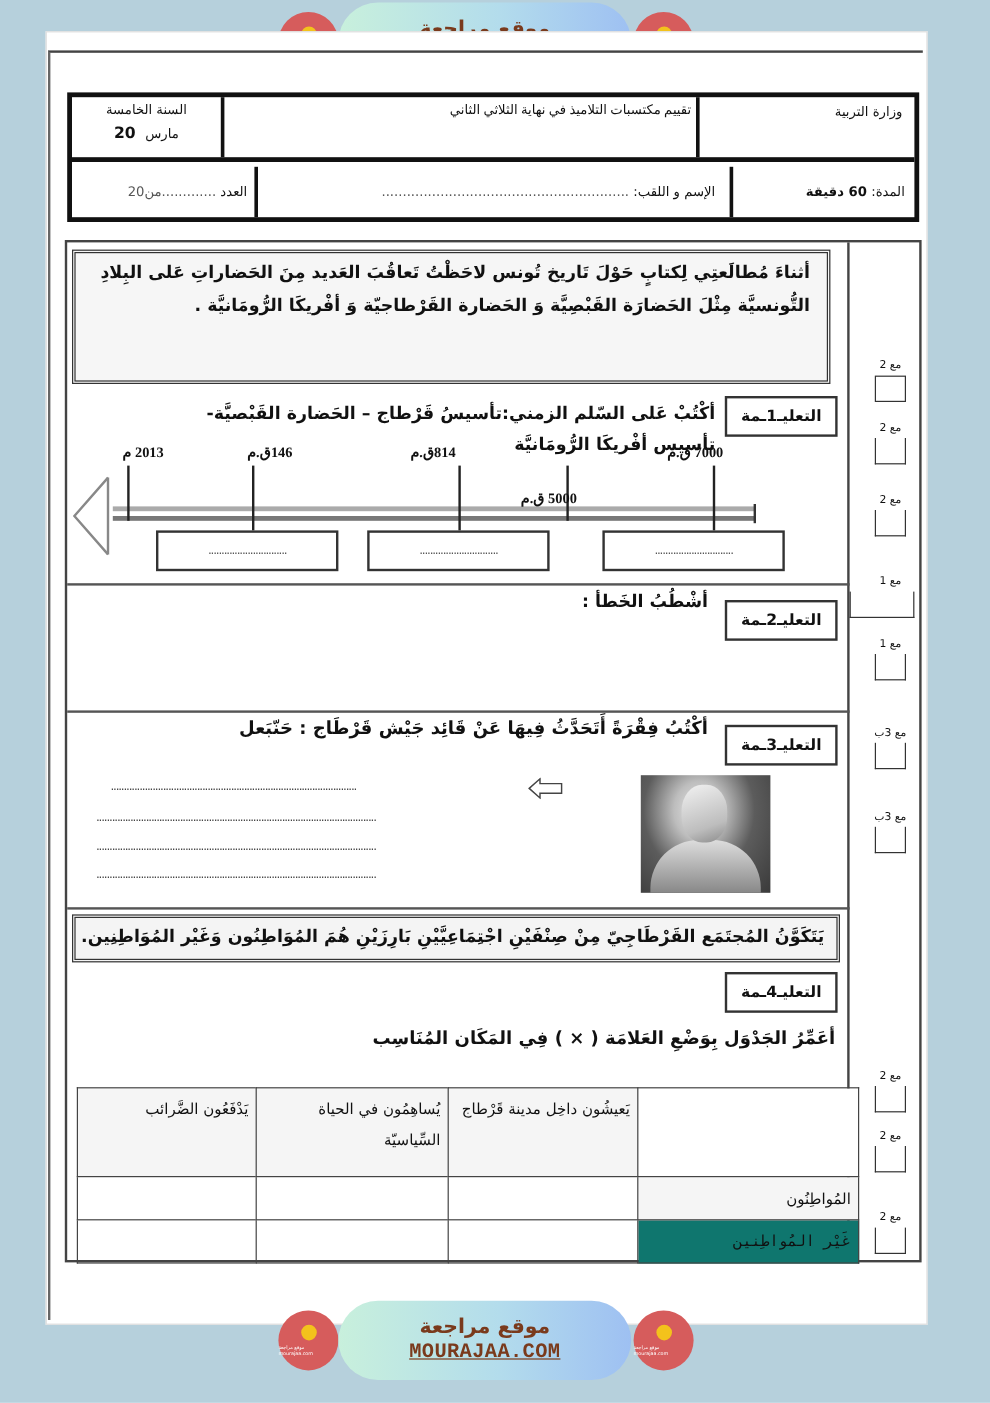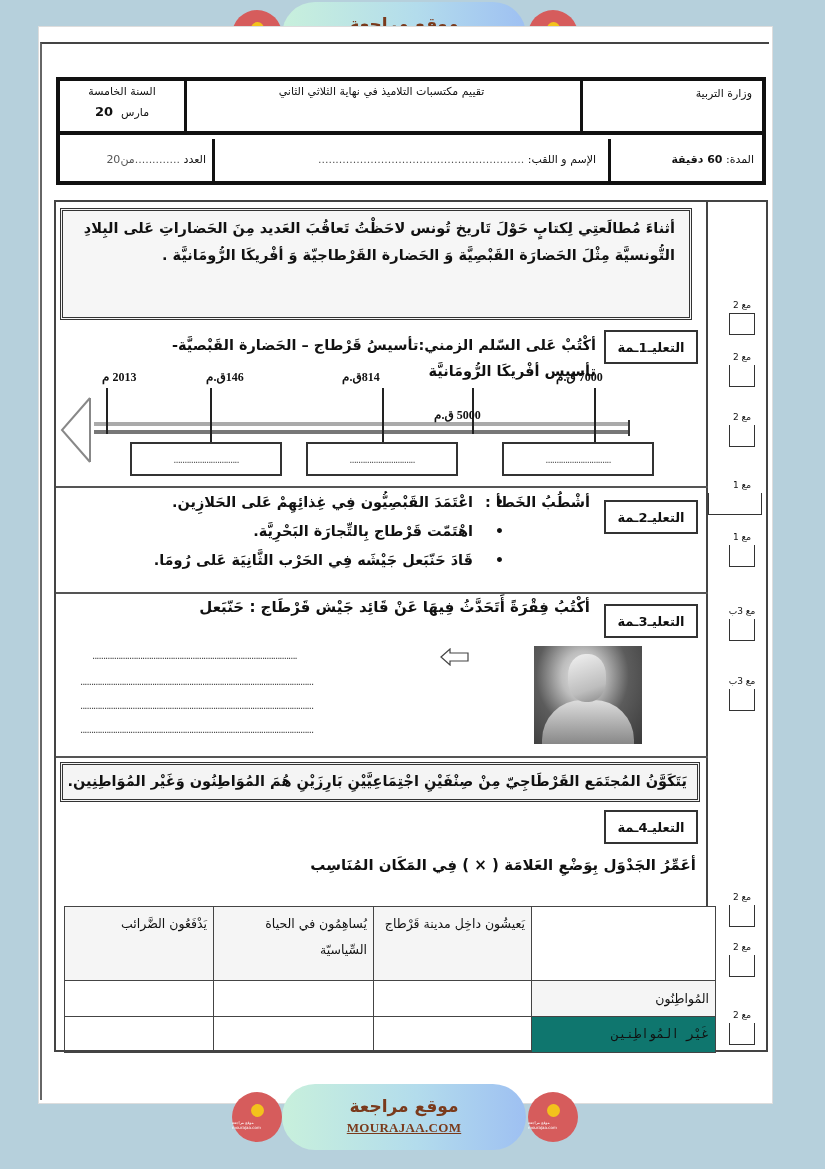--- a/index.html
+++ b/index.html
@@ -23,37 +23,37 @@
   .banner.top { top: 0; }
   .banner.bottom { top: 1082px; }
   .pill {
     position: absolute; left: 282px; top: 2px; width: 244px; height: 66px;
     border-radius: 34px;
     background: linear-gradient(90deg, #c8f0dc 0%, #b3dcec 55%, #9ec0f2 100%);
     display: flex; flex-direction: column; align-items: center; justify-content: center;
     color: #7a3a1c; font-weight: bold;
   }
   .pill .ar { font-size: 17px; line-height: 22px; }
-  .pill .en { font-size: 13px; text-decoration: underline; letter-spacing: 0.3px; line-height: 22px; font-family: Liberation Serif, serif; }
+  .pill .en { font-size: 17px; text-decoration: underline; letter-spacing: 0.3px; line-height: 22px; font-family: Liberation Mono, monospace; }
   .logo-circle {
     position: absolute; top: 10px; width: 50px; height: 50px; border-radius: 50%;
     background: #d65c5c; display: flex; flex-direction: column; align-items: center; justify-content: center;
   }
   .logo-circle.left { left: 232px; }
   .logo-circle.right { left: 528px; }
   .logo-circle .dot { width: 13px; height: 13px; border-radius: 50%; background: #f3c21c; margin-bottom: 3px; }
   .logo-circle .t { font-size: 4px; color: #fff; line-height: 5px; }
 
   
   .hdr { position: absolute; left: 56px; top: 77px; width: 710px; height: 108px; border: 4px solid #111; background: #fff; }
   .hdr-row1 { position: absolute; left: 0; top: 0; width: 702px; height: 54px; border-bottom: 4px solid #111; }
   .hdr-row2 { position: absolute; left: 0; top: 58px; width: 702px; height: 42px; }
   .cell { position: absolute; top: 0; height: 100%; font-size: 11px; direction: rtl; }
   .hdr-row1 .c-ministry { right: 0; width: 182px; padding: 6px 10px; border-left: 3px solid #111; }
-  .hdr-row1 .c-title { right: 186px; width: 392px; text-align: center; padding-top: 4px; border-left: 3px solid #111; }
+  .hdr-row1 .c-title { right: 186px; width: 392px; padding-top: 4px; border-left: 3px solid #111; font-family: Liberation Serif, serif; }
   .hdr-row1 .c-title .l1 { font-size: 11px; }
   .hdr-row1 .c-title .l2 { font-size: 16px; margin-top: 3px; }
   .hdr-row1 .c-year { left: 0; width: 124px; text-align: center; padding-top: 4px; }
   .hdr-row1 .c-year .y2 { margin-top: 6px; font-size: 11px; }
   .hdr-row1 .c-year .y2 b { font-size: 13px; margin-right: 8px; }
   .hdr-row2 .c-duration { right: 0; width: 154px; padding: 14px 8px; border-left: 3px solid #111; }
   .hdr-row2 .c-name { right: 158px; width: 392px; padding: 14px 8px; border-left: 3px solid #111; }
   .hdr-row2 .c-score { left: 0; width: 154px; padding: 14px 8px; }
   .dots { color: #555; letter-spacing: -1px; }
 
@@ -237,25 +237,20 @@
 
     <div class="tl-box" style="left:70px;">..............................</div>
     <div class="tl-box" style="left:246px;">..............................</div>
     <div class="tl-box" style="left:442px;">..............................</div>
   </div>
 
   <div class="section-sep" style="top:284px"></div>
 
   <div class="task-tag" style="left:548px; top:298px;">التعليـ2ـمة</div>
   <div class="q-text" style="right:176px; top:292px;">أشْطُبُ الخَطأ :</div>
-  <ul class="bullets" style="right:262px; top:286px;">
-    <li>اعْتَمَدَ القَبْصِيُّون فِي غِذائِهِمْ عَلى الحَلازِين.</li>
-    <li>اهْتَمّت قَرْطاج بِالتِّجارَة البَحْرِيَّة.</li>
-    <li>قَادَ حَنّبَعل جَيْشَه فِي الحَرْب الثَّانِيَة عَلى رُومَا.</li>
-  </ul>
 
   <div class="section-sep" style="top:390px"></div>
 
   <div class="task-tag" style="left:548px; top:402px;">التعليـ3ـمة</div>
   <div class="q-text" style="right:176px; top:396px; font-size:15px;">أكْتُبُ فِقْرَةً أَتَحَدَّثُ فِيهَا عَنْ قَائِد جَيْش قَرْطَاج : حَنّبَعل</div>
 
   <svg style="position:absolute; left:384px; top:446px;" width="30" height="18">
     <polygon points="1,9 10,1 10,5 28,5 28,13 10,13 10,17" fill="#fff" stroke="#444" stroke-width="1.2"></polygon>
   </svg>
   <div class="write-line" style="left:36px; top:448px; width:336px;">..............................................................................................</div>

